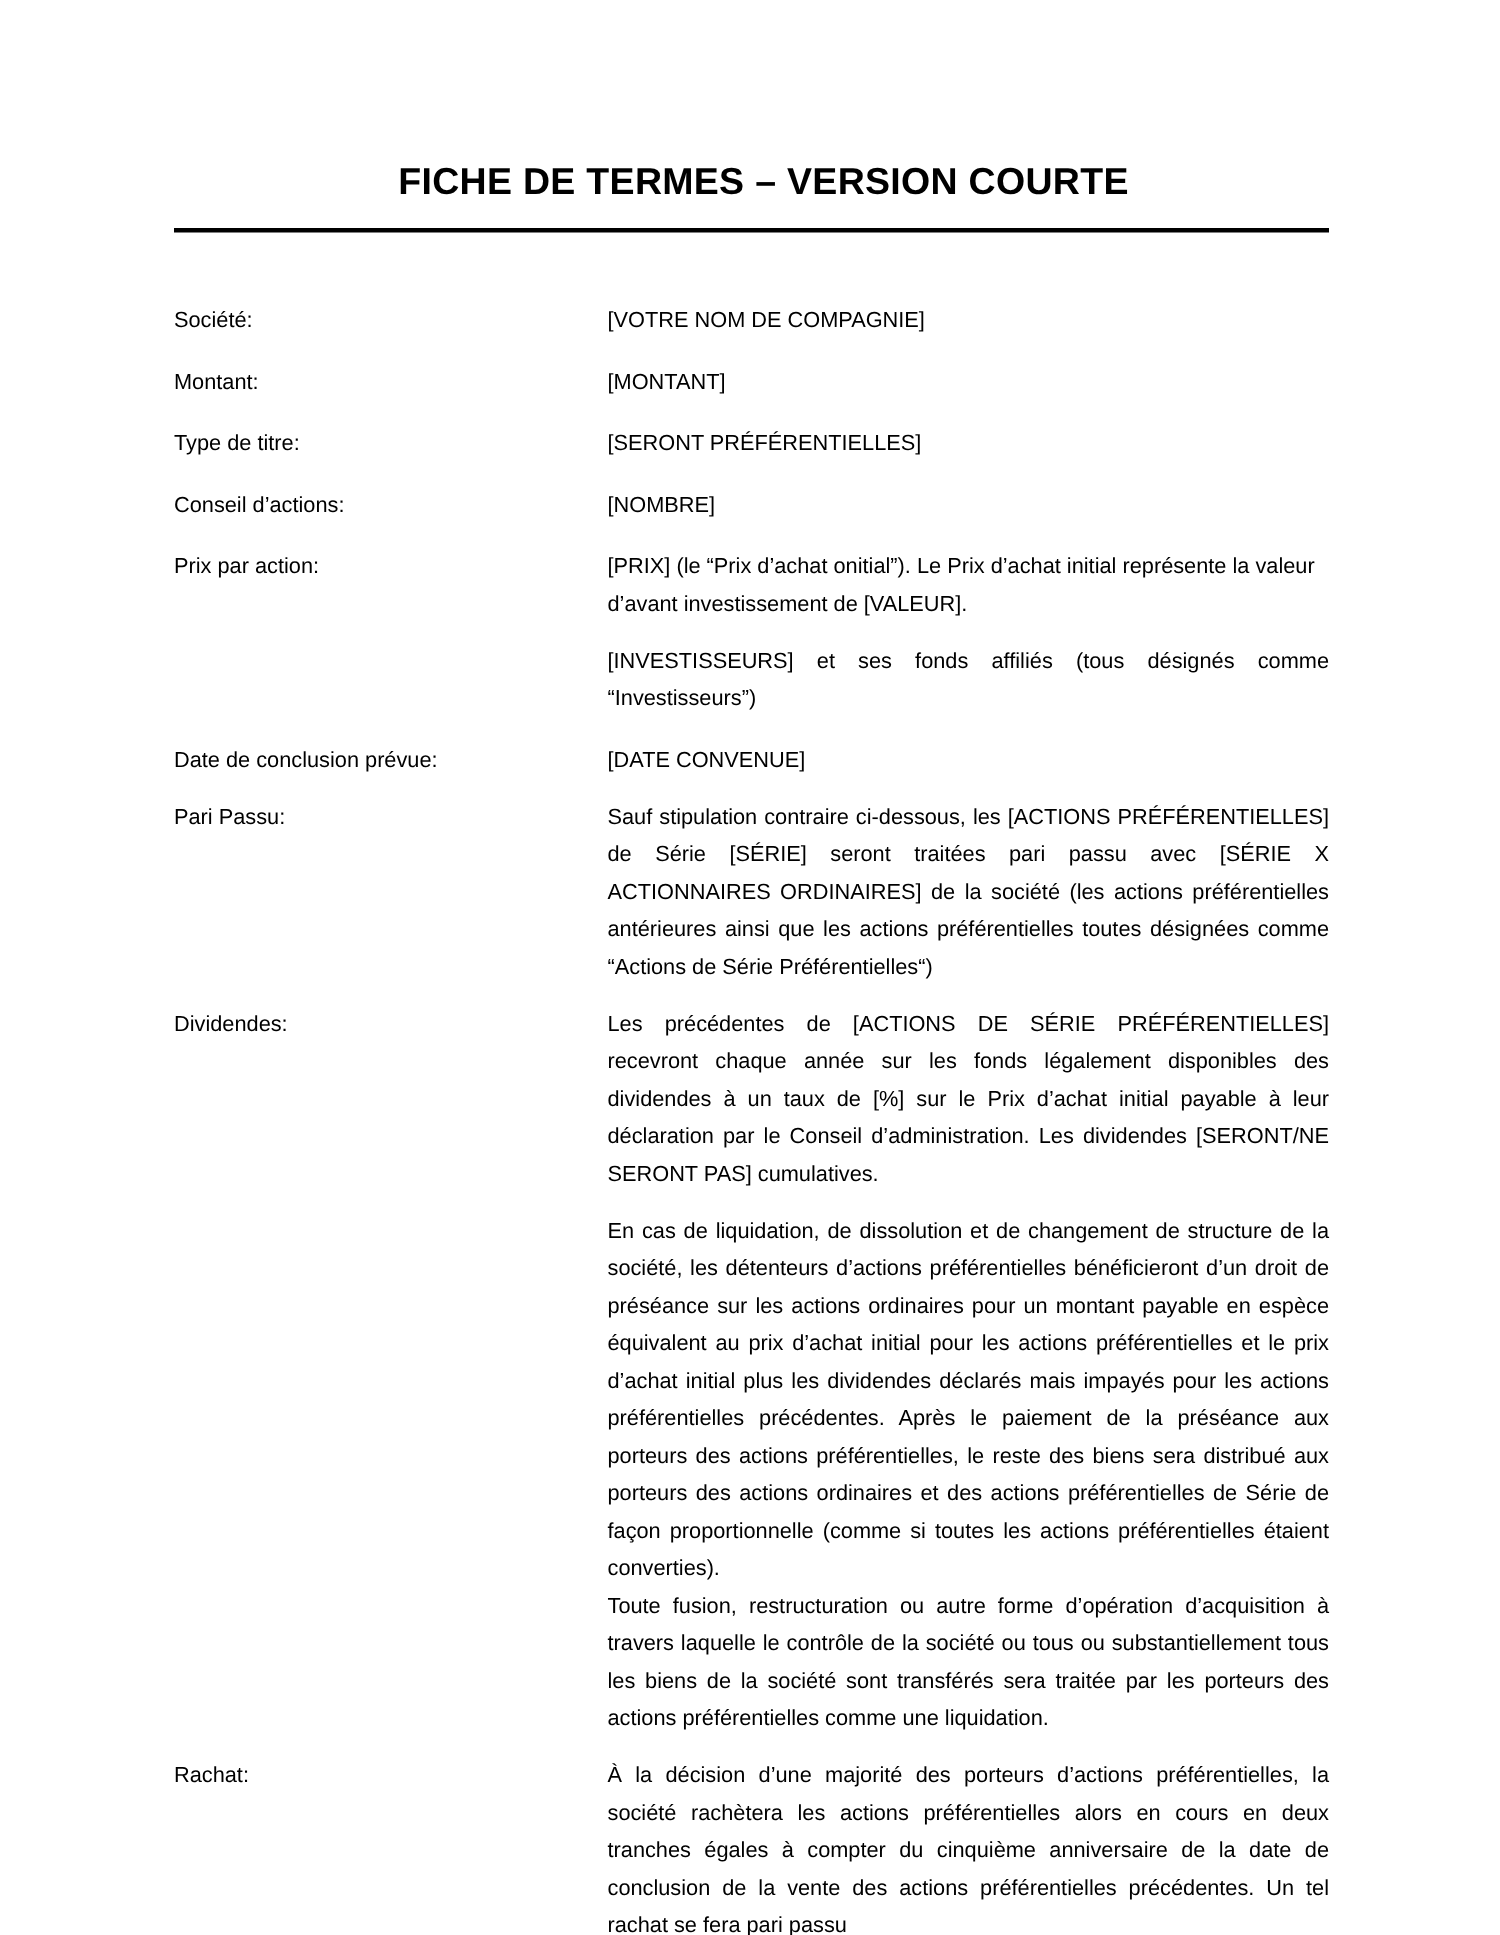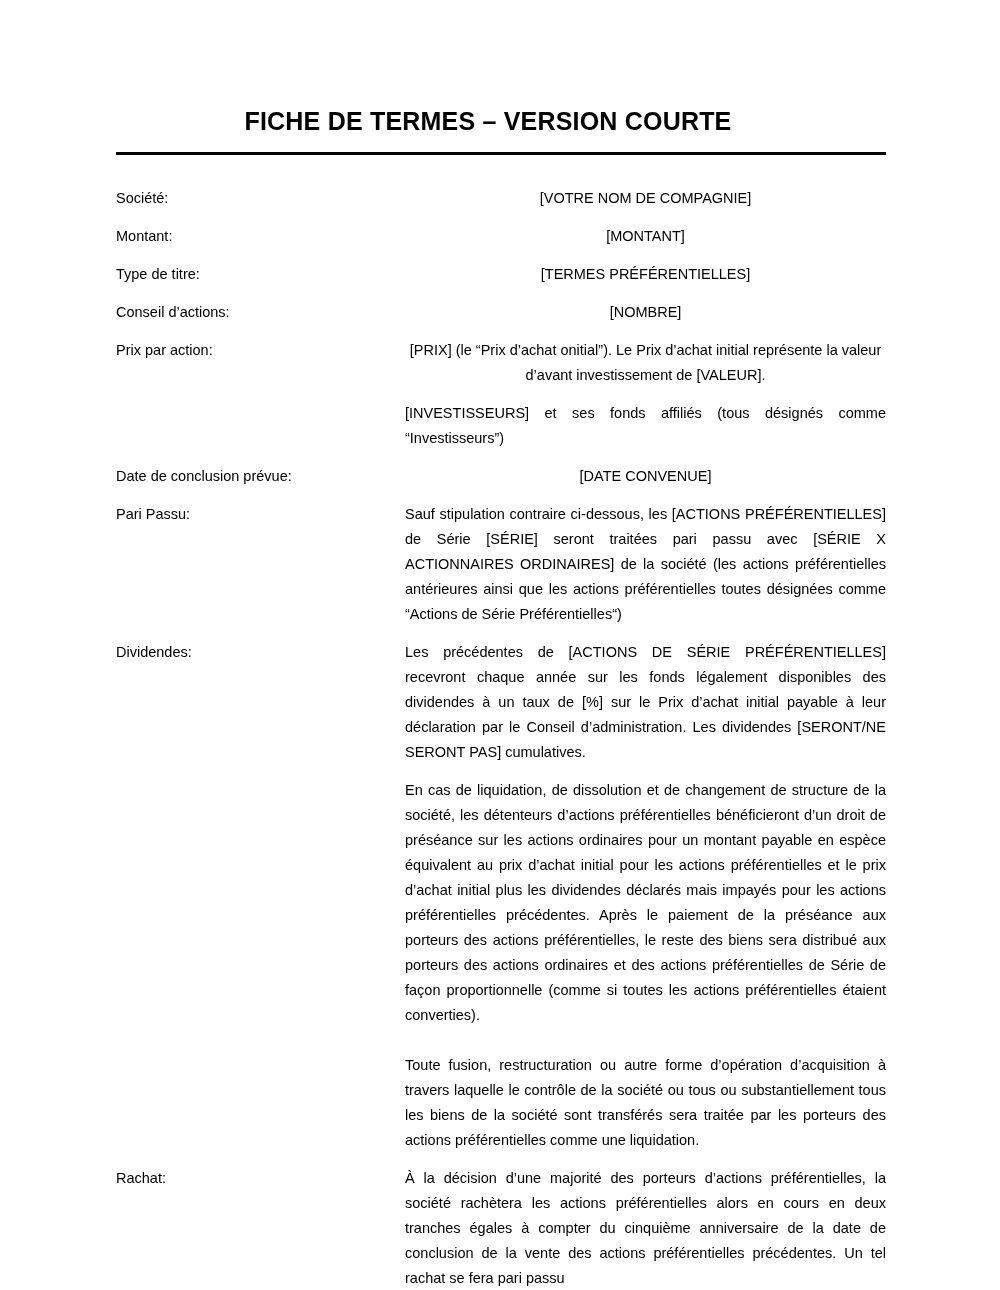--- a/index.html
+++ b/index.html
@@ -22,21 +22,21 @@
     left: 0;
     top: 0;
     width: 1000px;
     height: 1290px;
     background: #ffffff;
   }
 
   
   .doc-title {
     position: absolute;
-    left: 103px;
+    left: 124px;
     top: 107px;
     width: 770px;
     text-align: center;
     font-size: 25px;
     font-weight: bold;
     letter-spacing: 0.2px;
     line-height: 1.15;
     white-space: nowrap;
   }
 
@@ -88,27 +88,27 @@
     margin: 0;
     text-align: justify;
   }
 
   .term-value p.last-line,
   .term-value p:last-child {
     
   }
 
   .term-value p + p {
-    margin-top: 25px;
   }
 
   
   .term-value.nojustify,
   .term-value.nojustify p {
-    text-align: center;
+    text-align: left;
+    margin-top: 16px;
   }
 </style>
 </head>
 <body>
 
 <div class="page">
 
   <div class="doc-title">FICHE DE TERMES – VERSION COURTE</div>
 
   <div class="title-rule"></div>
@@ -122,21 +122,21 @@
       </div>
       <div class="term-row">
         <div class="term-label">Montant:</div>
         <div class="term-value nojustify">
           <p>[MONTANT]</p>
         </div>
       </div>
       <div class="term-row">
         <div class="term-label">Type de titre:</div>
         <div class="term-value nojustify">
-          <p>[TERMES PRÉFÉRENTIELLES]</p>
+          <p>[SERONT PRÉFÉRENTIELLES]</p>
         </div>
       </div>
       <div class="term-row">
         <div class="term-label">Conseil d’actions:</div>
         <div class="term-value nojustify">
           <p>[NOMBRE]</p>
         </div>
       </div>
       <div class="term-row">
         <div class="term-label">Prix par action:</div>

